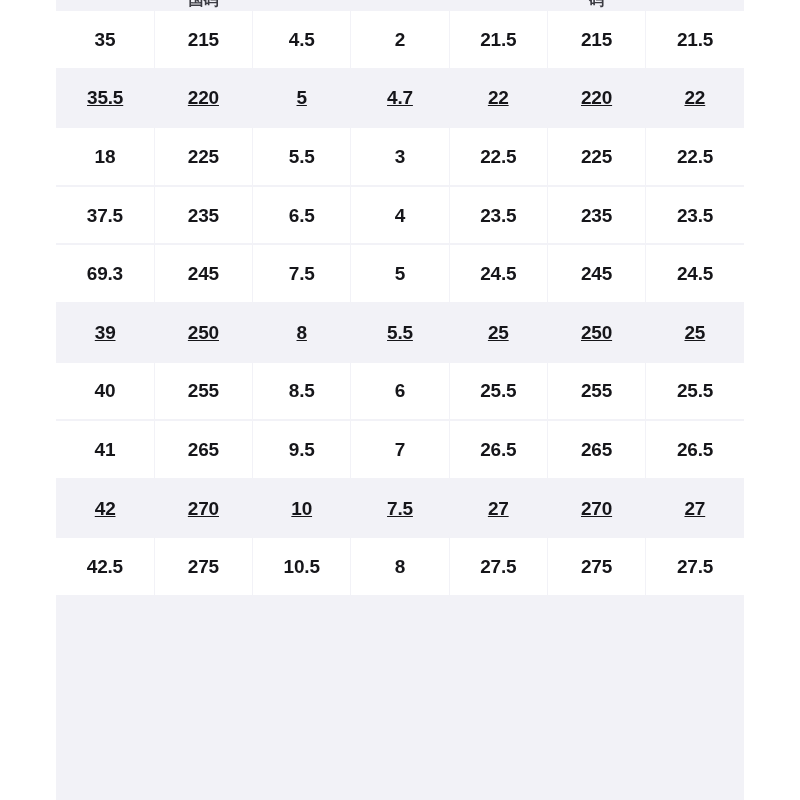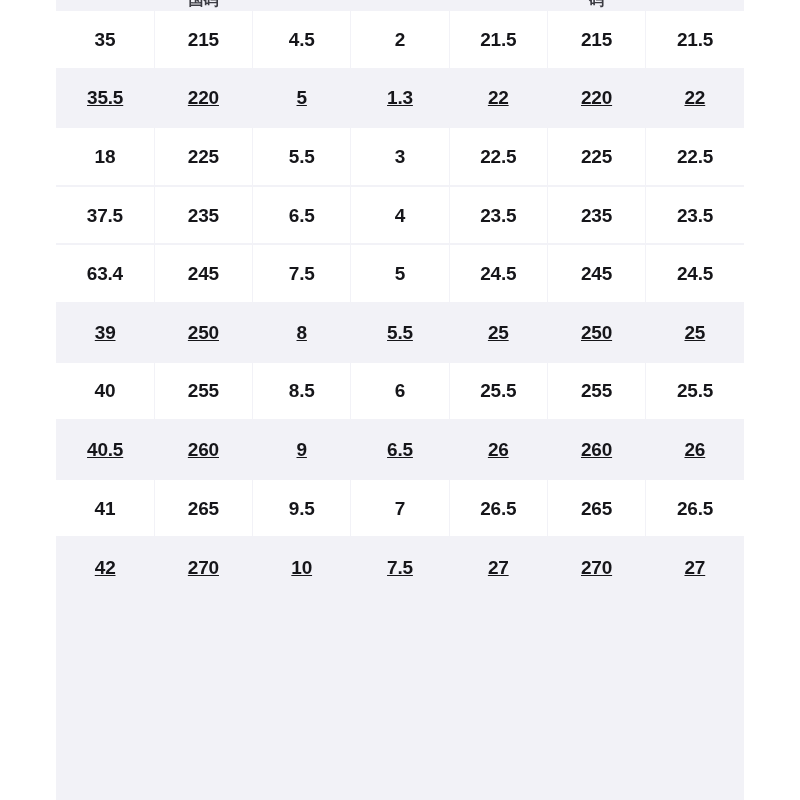--- a/index.html
+++ b/index.html
@@ -113,21 +113,21 @@
             <td>4.5</td>
             <td>2</td>
             <td>21.5</td>
             <td>215</td>
             <td>21.5</td>
           </tr>
           <tr class="row-gray">
             <td>35.5</td>
             <td>220</td>
             <td>5</td>
-            <td>1.3</td>
+            <td>4.7</td>
             <td>22</td>
             <td>220</td>
             <td>22</td>
           </tr>
           <tr class="row-white">
             <td>18</td>
             <td>225</td>
             <td>5.5</td>
             <td>3</td>
             <td>22.5</td>
@@ -137,21 +137,21 @@
           <tr class="row-white">
             <td>37.5</td>
             <td>235</td>
             <td>6.5</td>
             <td>4</td>
             <td>23.5</td>
             <td>235</td>
             <td>23.5</td>
           </tr>
           <tr class="row-white">
-            <td>63.4</td>
+            <td>69.3</td>
             <td>245</td>
             <td>7.5</td>
             <td>5</td>
             <td>24.5</td>
             <td>245</td>
             <td>24.5</td>
           </tr>
           <tr class="row-gray">
             <td>39</td>
             <td>250</td>
@@ -163,44 +163,44 @@
           </tr>
           <tr class="row-white">
             <td>40</td>
             <td>255</td>
             <td>8.5</td>
             <td>6</td>
             <td>25.5</td>
             <td>255</td>
             <td>25.5</td>
           </tr>
-          <tr class="row-gray">
-            <td>40.5</td>
-            <td>260</td>
-            <td>9</td>
-            <td>6.5</td>
-            <td>26</td>
-            <td>260</td>
-            <td>26</td>
-          </tr>
           <tr class="row-white">
             <td>41</td>
             <td>265</td>
             <td>9.5</td>
             <td>7</td>
             <td>26.5</td>
             <td>265</td>
             <td>26.5</td>
           </tr>
           <tr class="row-gray">
             <td>42</td>
             <td>270</td>
             <td>10</td>
             <td>7.5</td>
             <td>27</td>
             <td>270</td>
             <td>27</td>
           </tr>
+          <tr class="row-white">
+            <td>42.5</td>
+            <td>275</td>
+            <td>10.5</td>
+            <td>8</td>
+            <td>27.5</td>
+            <td>275</td>
+            <td>27.5</td>
+          </tr>
         </tbody>
     </table>
 
   </div>
 </div>
 
 </body></html>

